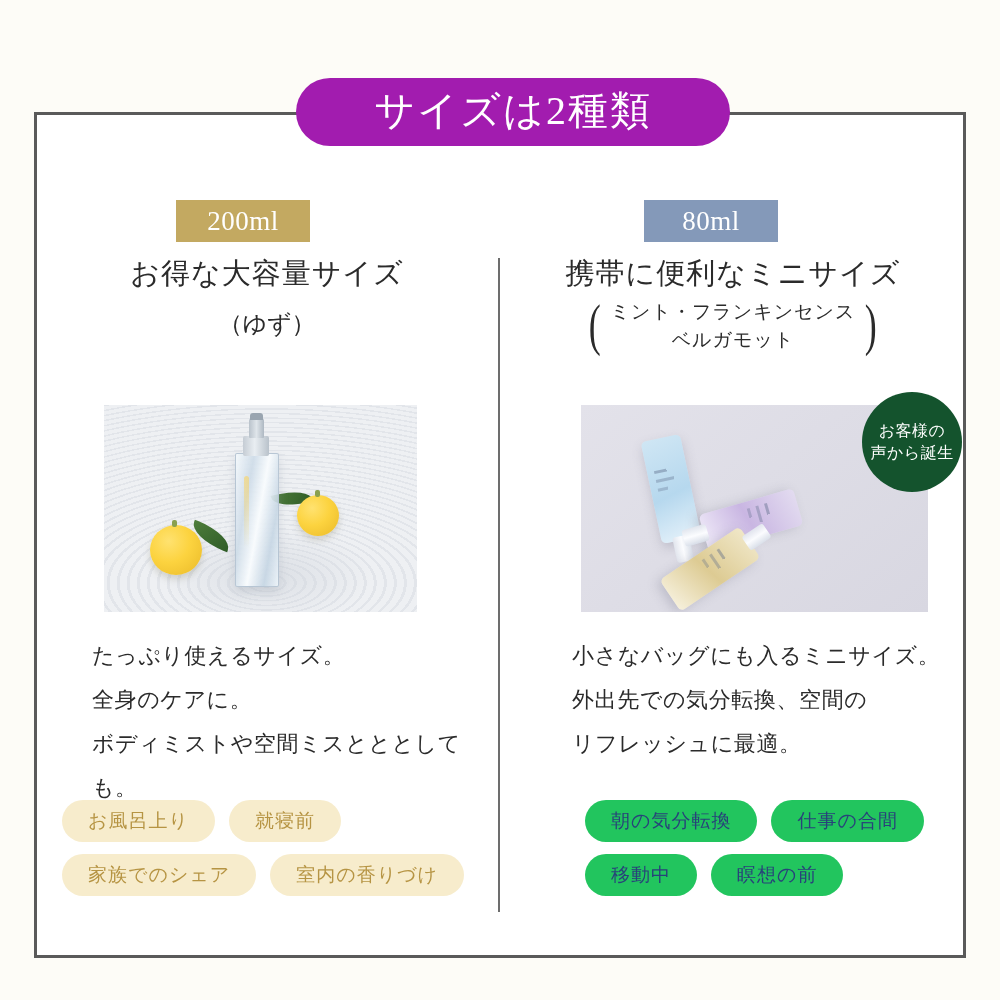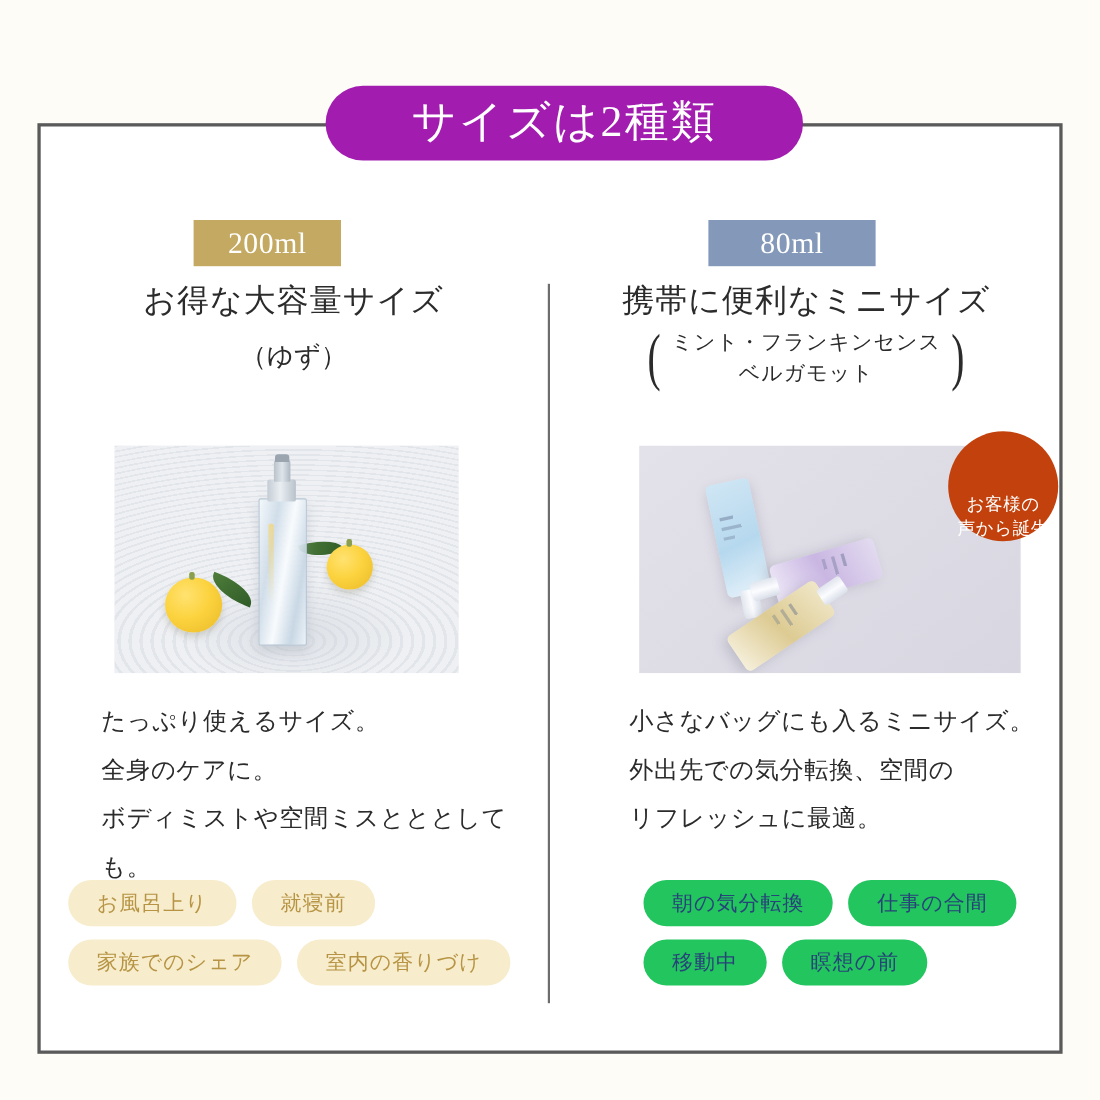--- a/index.html
+++ b/index.html
@@ -88,21 +88,21 @@
     font-size: 27px;
     letter-spacing: 0.5px;
   }
   .size-badge.gold {
     left: 142px;
     width: 134px;
     background: #c3a961;
   }
   .size-badge.blue {
     left: 144px;
-    width: 152px;
+    width: 134px;
     background: #8499b9;
   }
 
   
   .col-heading {
     position: absolute;
     top: 142px;
     left: 0;
     width: 100%;
     text-align: center;
@@ -317,25 +317,25 @@
   }
 
   
   #voice-badge {
     position: absolute;
     left: 862px;
     top: 392px;
     width: 100px;
     height: 100px;
     border-radius: 50%;
-    background: #c2410c;
+    background: #14532d;
     display: flex;
     flex-direction: column;
     align-items: center;
-    justify-content: flex-end;
+    justify-content: center;
     color: #ffffff;
     font-size: 16px;
     line-height: 1.35;
     letter-spacing: 0.5px;
     z-index: 8;
   }
 
   
   .body-copy {
     position: absolute;

